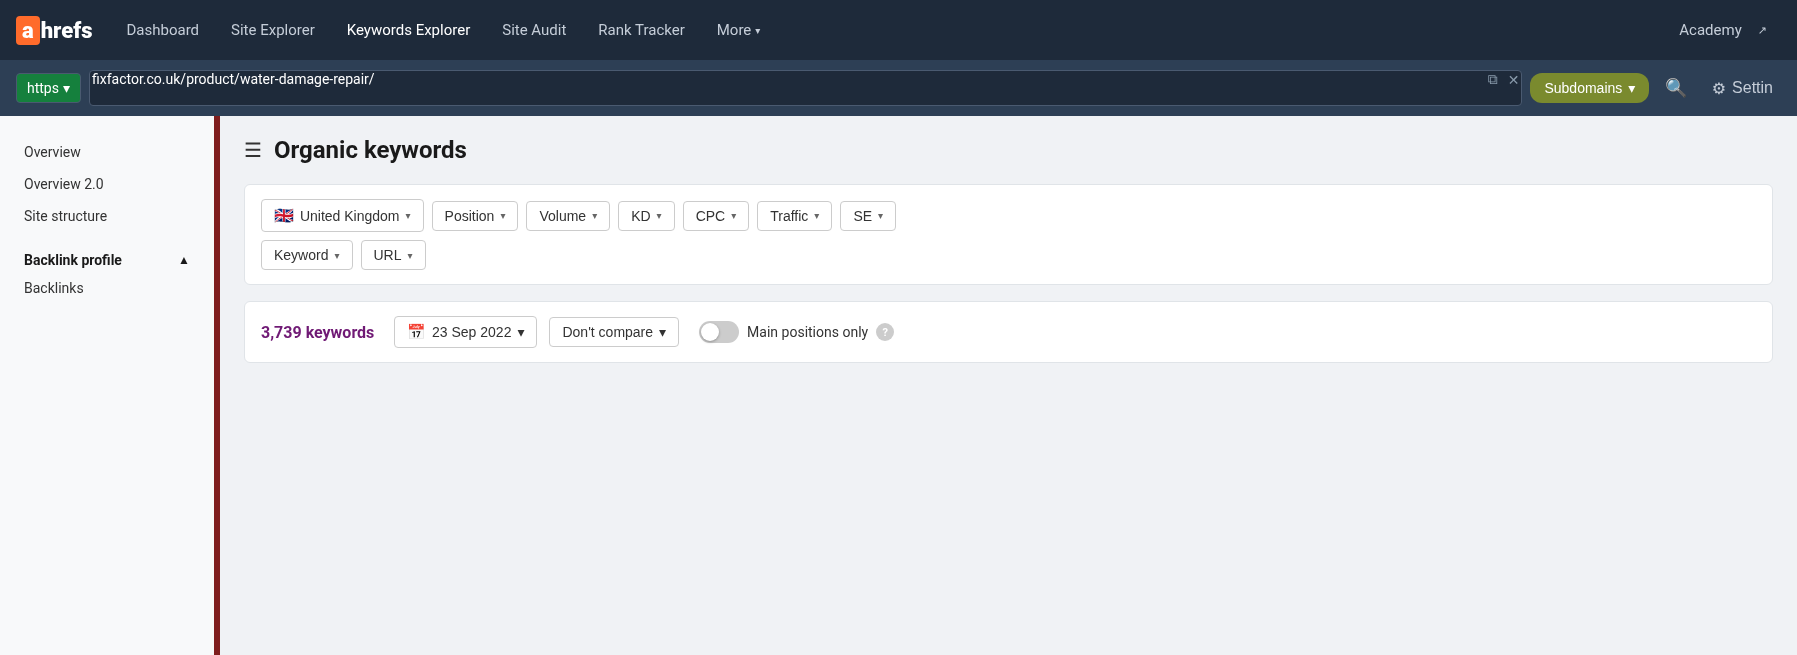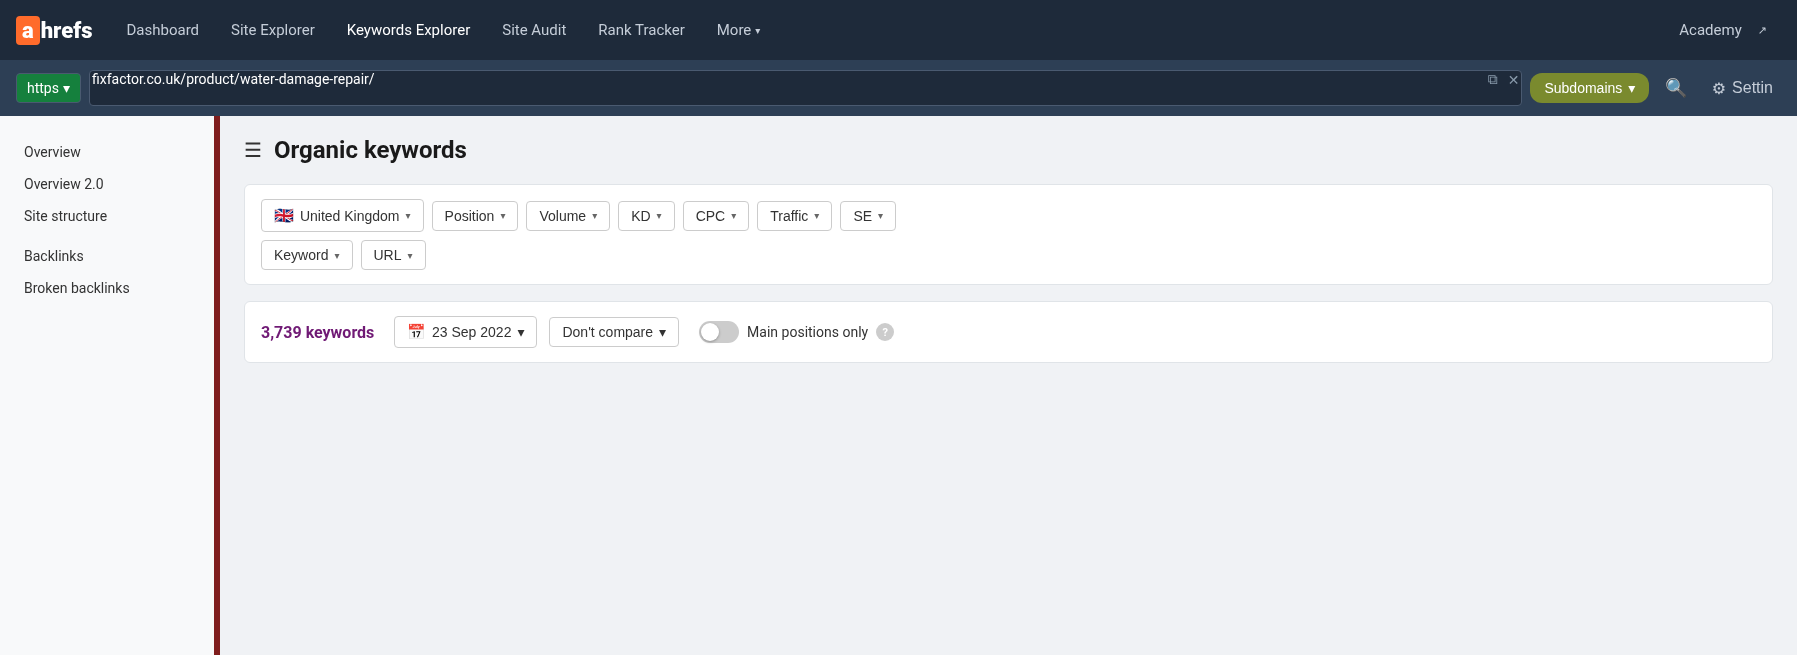--- a/index.html
+++ b/index.html
@@ -371,22 +371,25 @@
   </button>
 </div>
 
 <div class="main-layout">
 
   <aside class="sidebar">
     <div class="sidebar-item">Overview</div>
     <div class="sidebar-item">Overview 2.0</div>
     <div class="sidebar-item">Site structure</div>
     <div class="sidebar-divider"></div>
+    <div class="sidebar-section">
+      <span>Backlink profile</span>
+      <span class="arrow">▲</span>
+    </div>
     <div class="sidebar-item">Backlinks</div>
-    <div class="sidebar-item">Broken backlinks</div>
   </aside>
 
   <main class="content">
     <div class="page-header">
       <span class="menu-icon">☰</span>
       <h1 class="page-title">Organic keywords</h1>
     </div>
 
     <div class="filter-section">
       <div class="filter-row">

